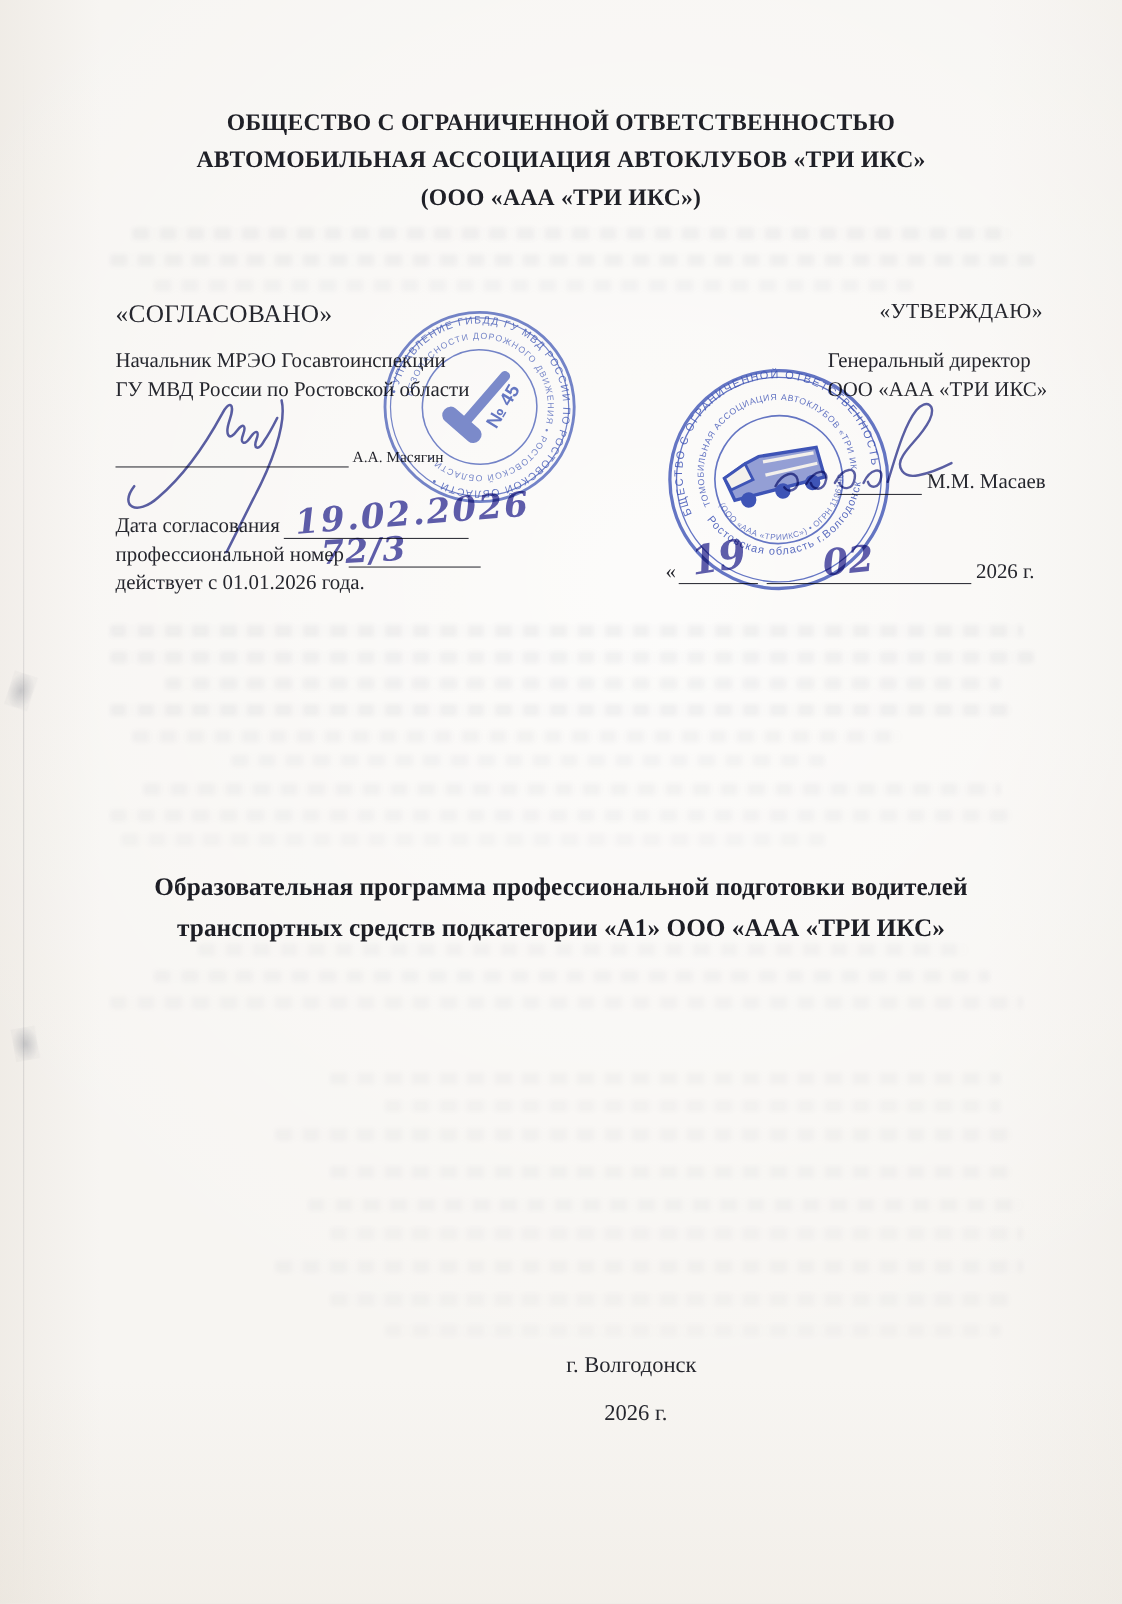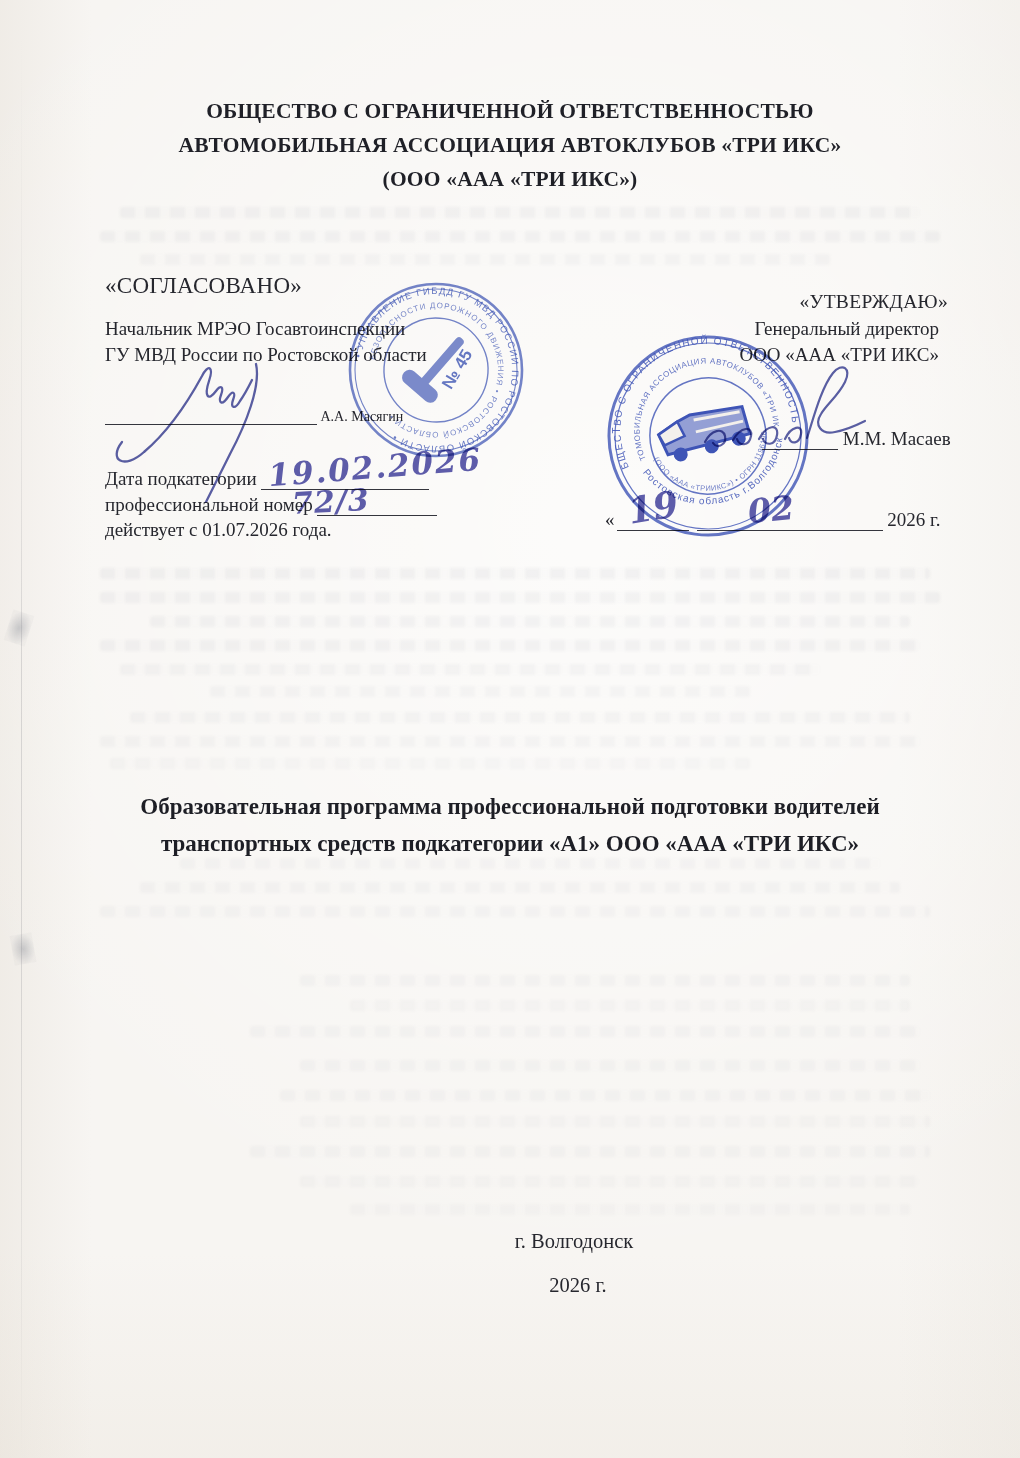--- a/index.html
+++ b/index.html
@@ -15,23 +15,23 @@
     color:#26272e;
   }
   .abs{position:absolute;}
   .doc-text{color:#26272e;}
   .center{left:0; width:100%; text-align:center;}
 
   .org-header{top:94px; font-weight:bold; font-size:21.5px; line-height:34px; letter-spacing:.2px; color:#1f2027;}
 
   .h19{font-size:19px; line-height:26px;}
   .agreed-heading{left:105px; top:273px; font-size:23px; letter-spacing:.3px;}
-  .approved-heading{right:72px; top:273px; font-size:19.5px; letter-spacing:.3px; text-align:right;margin-top:18px;}
+  .approved-heading{right:72px; top:273px; font-size:19.5px; letter-spacing:.3px; text-align:right;}
   .agreed-pos{left:105px; top:316px;}
-  .approved-pos{right:81px; top:316px; text-align:right;margin-left:41px;}
+  .approved-pos{right:68px; top:316px; margin-left:41px;}
 
   .sigline{display:inline-block; border-bottom:1.6px solid #34353d; height:20px; vertical-align:bottom;}
   .agreed-sign{left:105px; top:404px; font-size:14px;}
   .approved-sign{left:762px; top:428px; font-size:19px;}
 
   .date-row{left:105px; font-size:19px; white-space:nowrap;}
   .uline{display:inline-block; border-bottom:1.4px solid #34353d; height:18px; vertical-align:bottom; margin-left:4px;}
 
   .approved-date{left:605px; top:509px; font-size:19px; white-space:nowrap;}
 
@@ -116,26 +116,26 @@
   <div class="abs agreed-sign">
     <span class="sigline" style="width:212px"></span>
     <span>А.А. Масягин</span>
   </div>
   <div class="abs approved-sign">
     <span class="sigline" style="width:76px"></span>
     <span>М.М. Масаев</span>
   </div>
 
   <div class="abs date-row" style="top:468px">
-    <span>Дата подкатегории</span><span class="uline" style="width:168px"></span>
+    <span>Дата согласования</span><span class="uline" style="width:168px"></span>
   </div>
   <div class="abs date-row" style="top:494px">
     <span>профессиональной номер</span><span class="uline" style="width:120px"></span>
   </div>
-  <div class="abs date-row" style="top:519px">действует с 01.07.2026 года.</div>
+  <div class="abs date-row" style="top:519px">действует с 01.01.2026 года.</div>
 
   <div class="abs hw" style="left:268px;top:449px;font-size:31px;letter-spacing:2px;transform:rotate(-4.5deg)">19.02.2026</div>
   <div class="abs hw" style="left:292px;top:484px;font-size:30px;letter-spacing:1px;transform:rotate(-3deg)">72/3</div>
 
   <div class="abs approved-date">
     <span>«</span><span class="uline" style="width:72px;margin-left:2px"></span><span class="uline" style="width:186px;margin-left:8px"></span>
     <span>2026 г.</span>
   </div>
   <div class="abs hw" style="left:628px;top:486px;font-size:36px;transform:rotate(-9deg)">19</div>
   <div class="abs hw" style="left:748px;top:490px;font-size:33px;transform:rotate(-6deg)">02</div>

